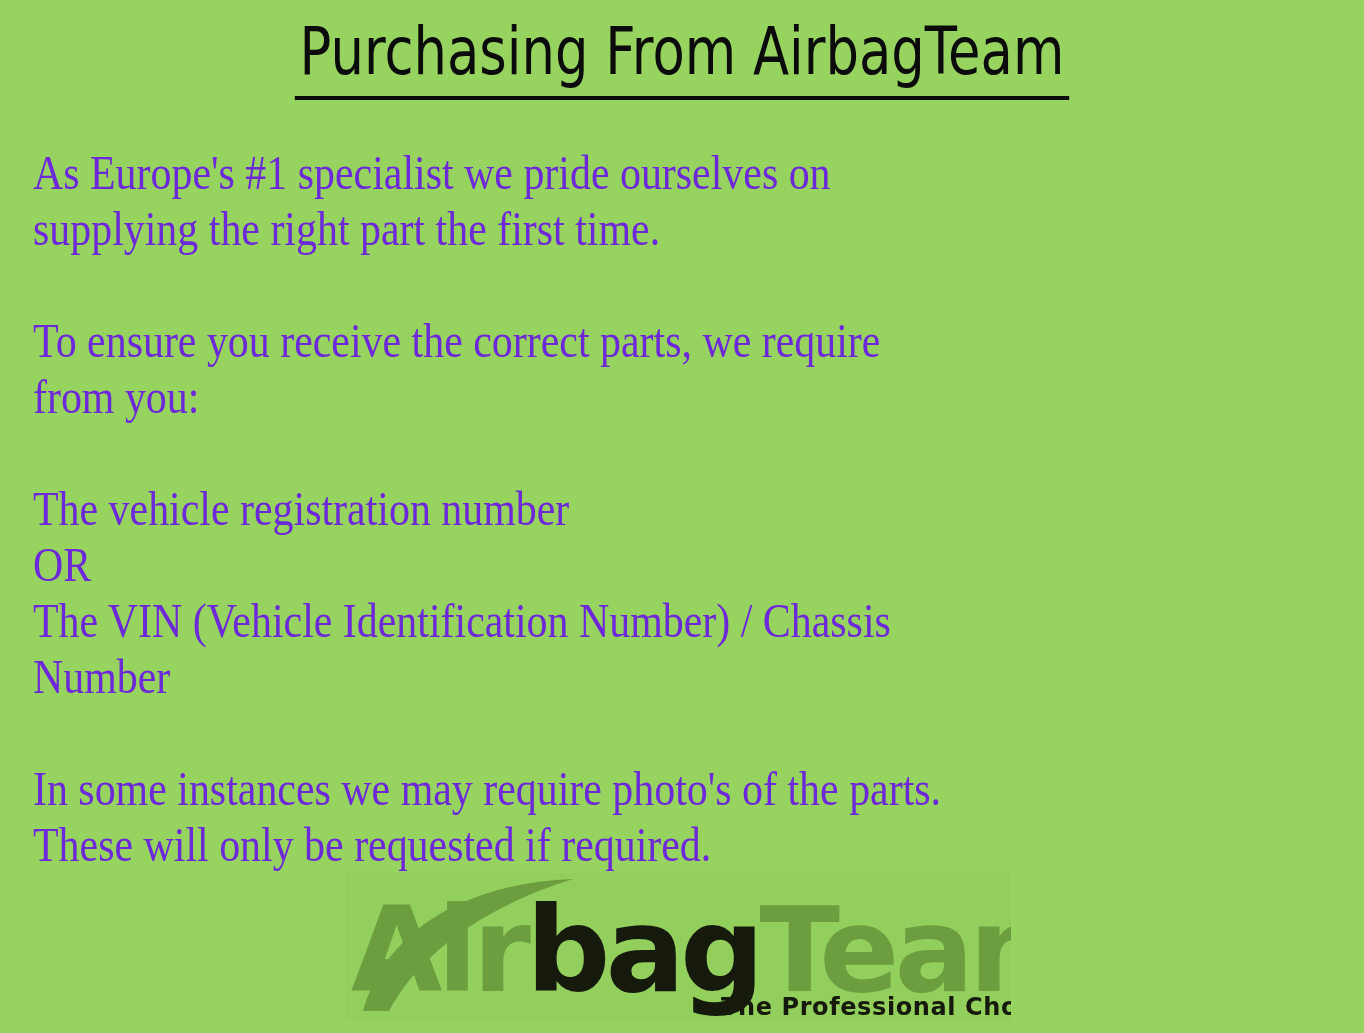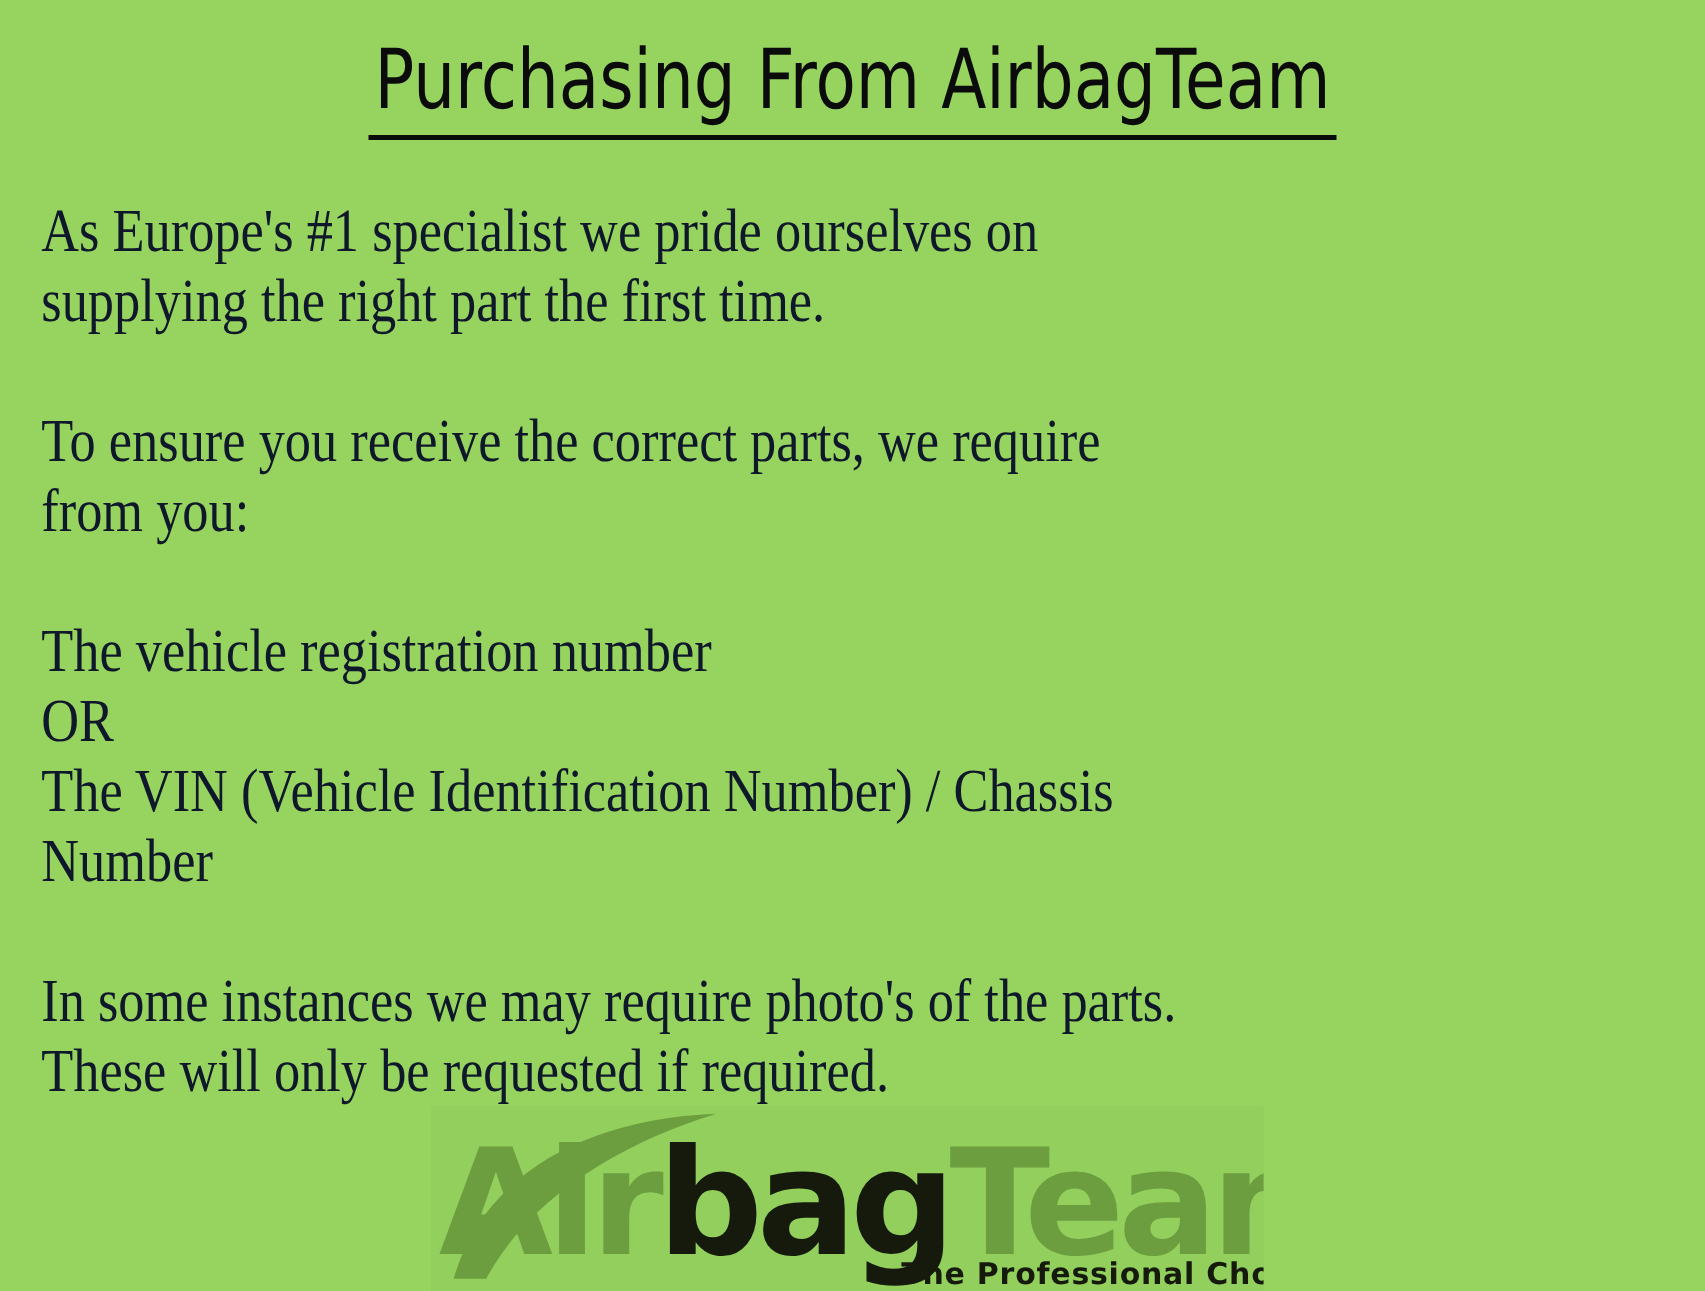--- a/index.html
+++ b/index.html
@@ -20,21 +20,20 @@
     height: 1033px;
     box-sizing: border-box;
   }
 
   
   .title-wrap {
     width: 100%;
     text-align: center;
     padding-top: 14px;
     box-sizing: border-box;
-    margin-top: 12px;
   }
   .title {
     display: inline-block;
     font-family: "DejaVu Sans", "Liberation Sans", sans-serif;
     font-size: 66px;
     line-height: 76px;
     font-weight: 400;
     color: #0b0b0b;
     letter-spacing: 0px;
     transform: scaleX(0.80);
@@ -43,21 +42,21 @@
     border-bottom: 4px solid #0b0b0b;
     padding: 0 6px 6px 6px;
   }
 
   
   .body-copy {
     position: absolute;
     left: 33px;
     top: 145px;
     width: 1320px;
-    color: #0f172a;
+    color: #6d28d9;
   }
   .para {
     font-size: 49px;
     line-height: 56px;
     font-family: "Liberation Serif", "DejaVu Serif", serif;
     transform: scaleX(0.855);
     transform-origin: 0 0;
     width: 1540px;
     white-space: nowrap;
   }

